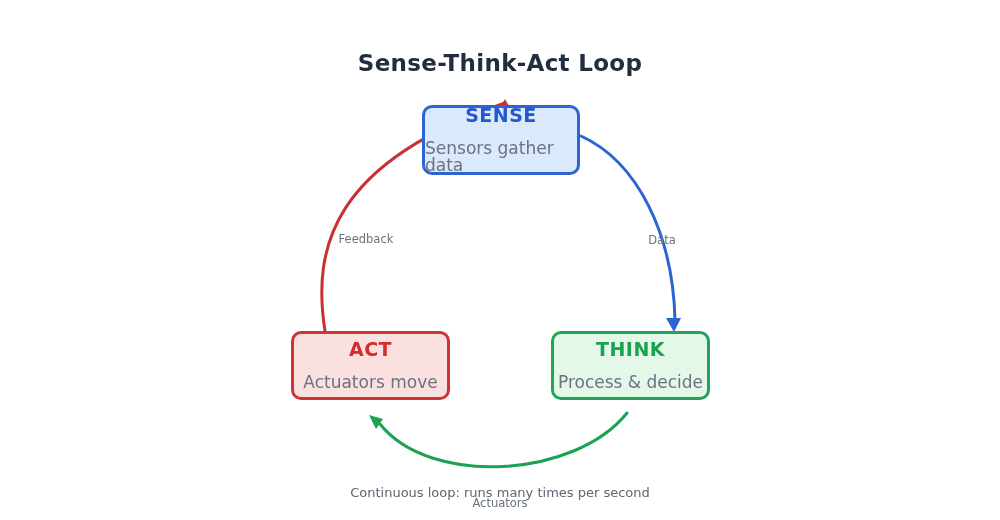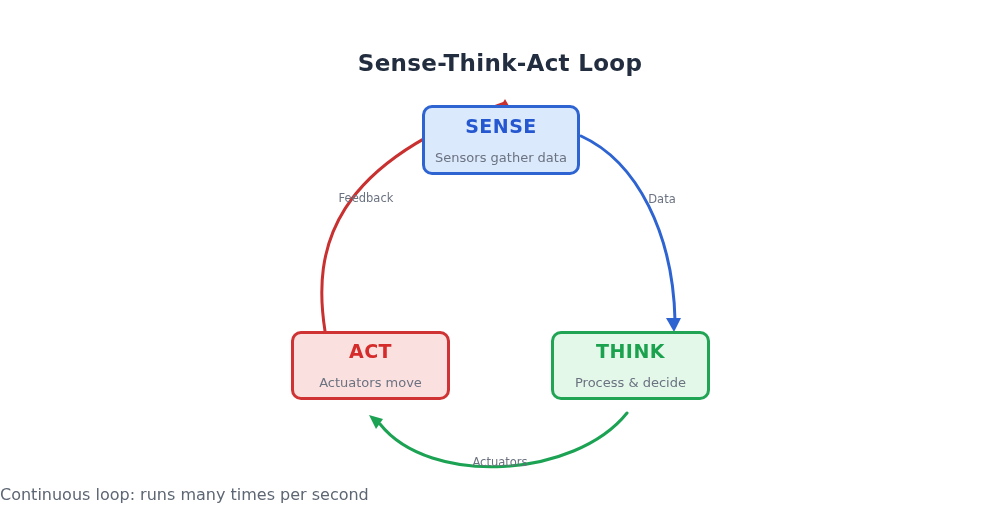--- a/index.html
+++ b/index.html
@@ -18,37 +18,37 @@
   .edge-commands{stroke:var(--green-stroke);}
   .head-data{fill:var(--blue-stroke);}
   .head-feedback{fill:var(--red-stroke);}
   .head-commands{fill:var(--green-stroke);}
   .node{
     position:absolute;z-index:2;box-sizing:border-box;border-radius:10px;
     border:3px solid;display:flex;flex-direction:column;align-items:center;
     justify-content:center;gap:15px;
   }
   .node .label{font-weight:bold;font-size:19px;letter-spacing:.5px;line-height:1;}
-  .node .sublabel{font-size:13px;color:var(--muted);line-height:1;}
+  .node .sublabel{font-size:17px;color:var(--muted);line-height:1;}
   .node-sense{left:422px;top:105px;width:158px;height:70px;border-color:var(--blue-border);background:var(--blue-fill);}
   .node-sense .label{color:var(--blue-text);}
   .node-think{left:551px;top:331px;width:159px;height:69px;border-color:var(--green-border);background:var(--green-fill);}
   .node-think .label{color:var(--green-text);}
   .node-act{left:291px;top:331px;width:159px;height:69px;border-color:var(--red-border);background:var(--red-fill);}
   .node-act .label{color:var(--red-text);}
   .edge-label{
     position:absolute;z-index:3;transform:translate(-50%,-50%);
-    font-size:11.5px;color:var(--muted);white-space:nowrap;
+    font-size:11.5px;color:var(--muted);white-space:nowrap;margin-top:41px;
   }
   .lbl-feedback{left:366px;top:198px;}
   .lbl-data{left:662px;top:199px;text-align:right;}
   .lbl-commands{left:500px;top:462px;}
   .caption{
-    position:absolute;left:0;right:0;top:485px;text-align:left;
-    font-size:16px;color:var(--caption-color);
+    position:absolute;left:0;right:0;top:485px;text-align:center;
+    font-size:13px;color:var(--caption-color);
   }
 </style>
 </head>
 <body>
 
 <div class="canvas">
 
   <div class="diagram-title">Sense-Think-Act Loop</div>
 
   <svg class="edges" width="1000" height="520" viewBox="0 0 1000 520">

